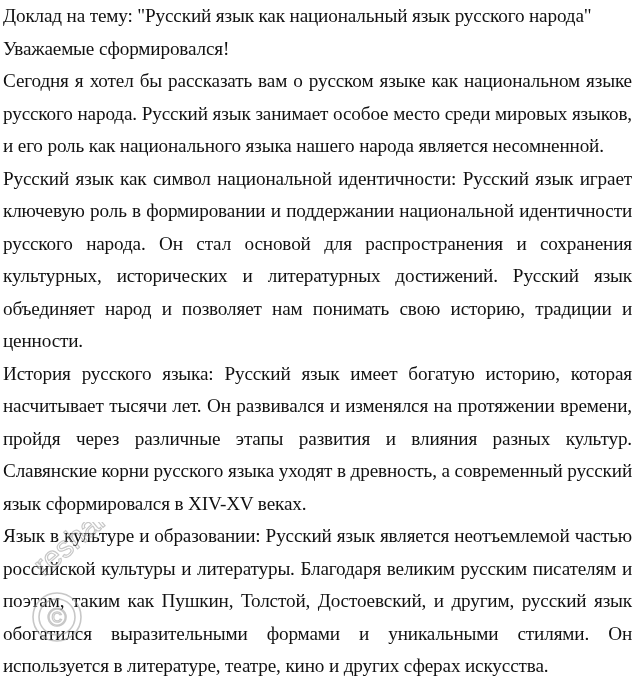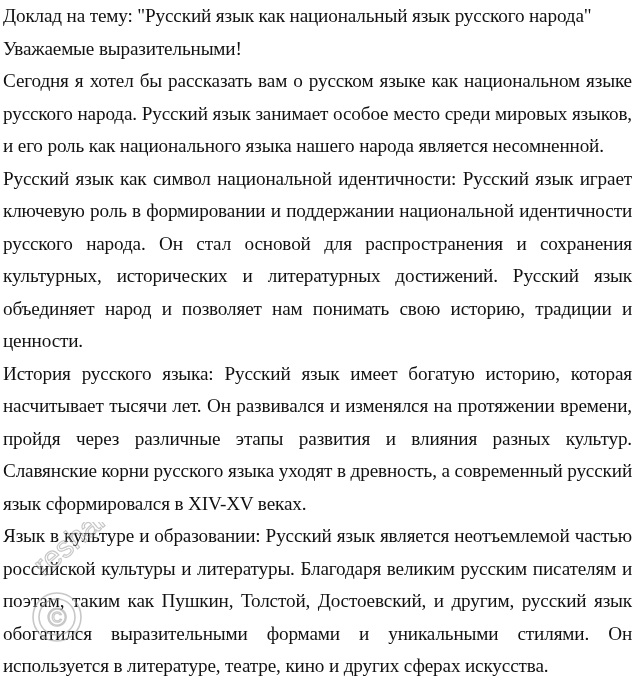--- a/index.html
+++ b/index.html
@@ -40,21 +40,21 @@
       height: 150px;
       pointer-events: none;
       opacity: 0.55;
     }
   </style>
 </head>
 <body>
 
 <div class="doc">
   <p>Доклад на тему: "Русский язык как национальный язык русского народа"</p>
-  <p>Уважаемые выразительными!</p>
+  <p>Уважаемые сформировался!</p>
   <p class="justify">Сегодня я хотел бы рассказать вам о русском языке как национальном языке русского народа. Русский язык занимает особое место среди мировых языков, и его роль как национального языка нашего народа является несомненной.</p>
   <p class="justify">Русский язык как символ национальной идентичности: Русский язык играет ключевую роль в формировании и поддержании национальной идентичности русского народа. Он стал основой для распространения и сохранения культурных, исторических и литературных достижений. Русский язык объединяет народ и позволяет нам понимать свою историю, традиции и ценности.</p>
   <p class="justify">История русского языка: Русский язык имеет богатую историю, которая насчитывает тысячи лет. Он развивался и изменялся на протяжении времени, пройдя через различные этапы развития и влияния разных культур. Славянские корни русского языка уходят в древность, а современный русский язык сформировался в XIV-XV веках.</p>
   <p class="justify">Язык в культуре и образовании: Русский язык является неотъемлемой частью российской культуры и литературы. Благодаря великим русским писателям и поэтам, таким как Пушкин, Толстой, Достоевский, и другим, русский язык обогатился выразительными формами и уникальными стилями. Он используется в литературе, театре, кино и других сферах искусства.</p>
 </div>
 
 <div class="watermark">
   <svg width="130" height="150" viewBox="0 0 130 150">
     <g fill="none" stroke="#9a9a9a" stroke-width="1.6">
       <circle cx="35" cy="95" r="24"></circle>

